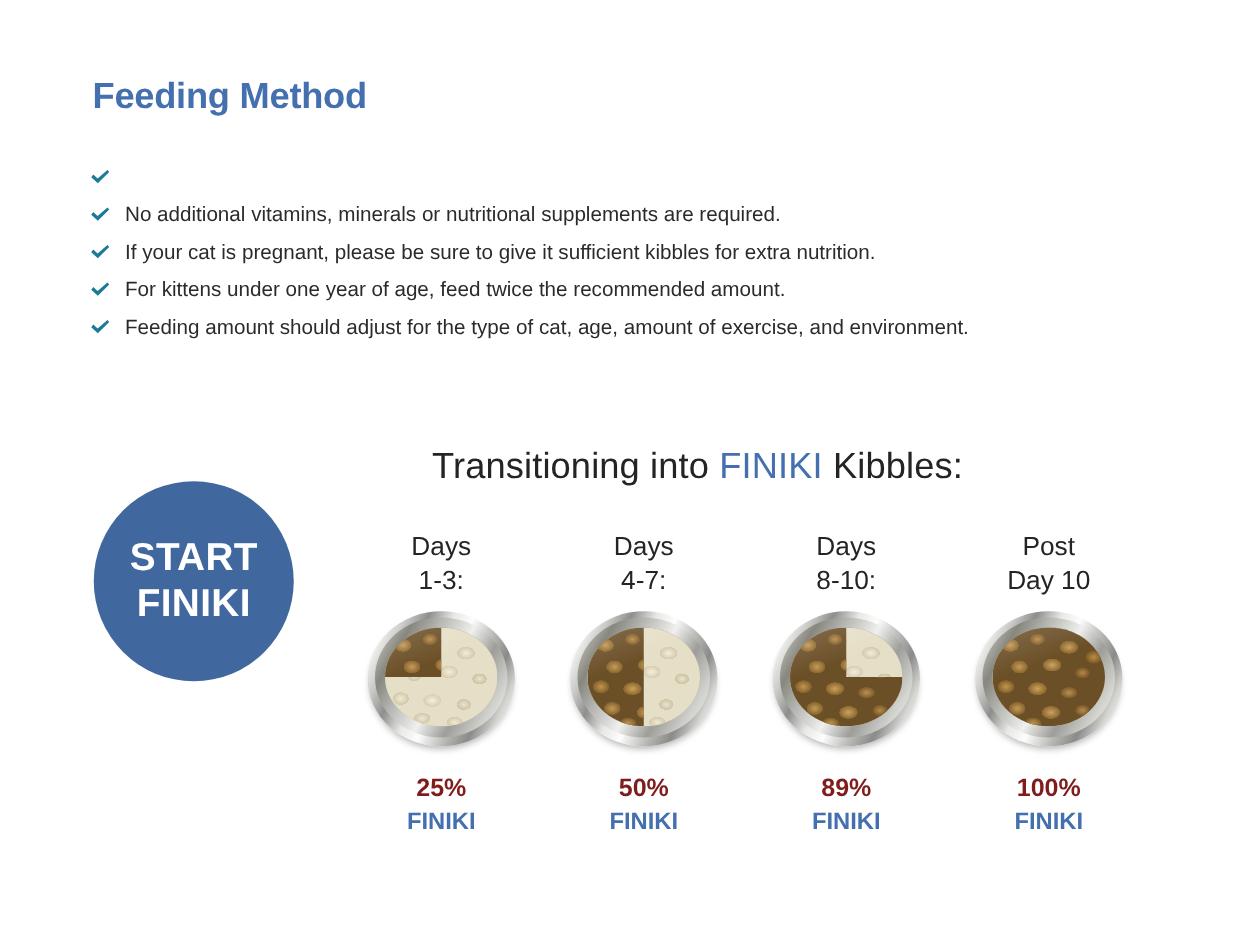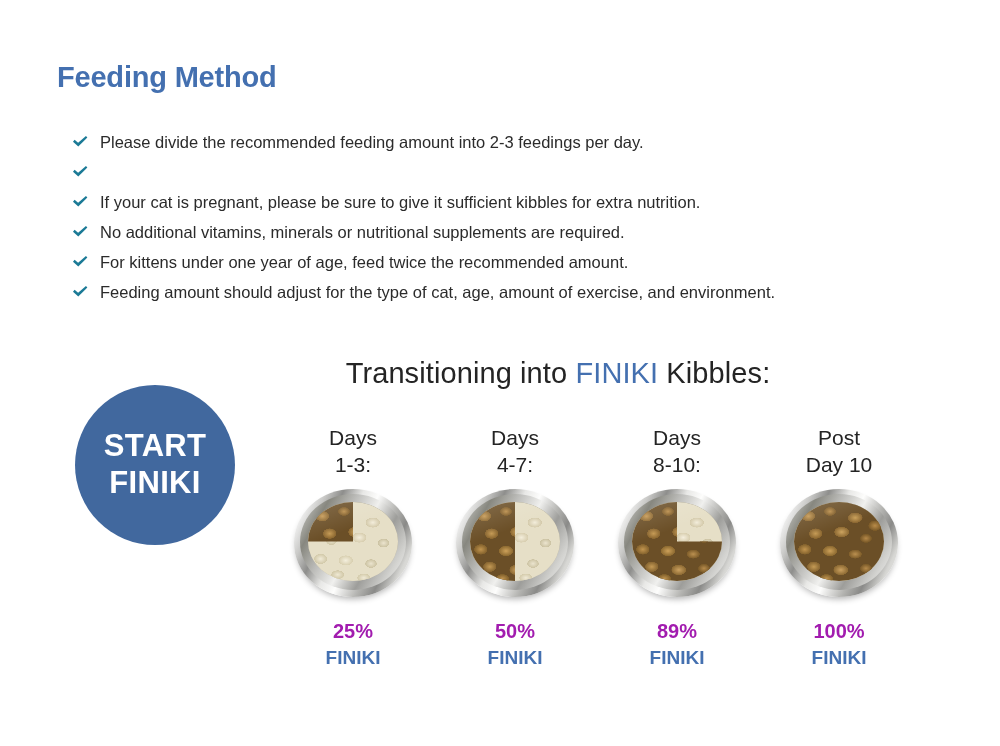--- a/index.html
+++ b/index.html
@@ -15,21 +15,21 @@
   #page {
     position: relative;
     width: 1000px;
     height: 746px;
     background: #ffffff;
   }
 
   
   .page-title {
     position: absolute;
-    left: 57px;
+    left: 74px;
     top: 61px;
     font-size: 29px;
     font-weight: bold;
     color: #4470B0;
     letter-spacing: -0.2px;
   }
 
   
   .bullet-list {
     position: absolute;
@@ -217,73 +217,65 @@
     left: 14px; top: 13px; right: 14px; bottom: 16px;
     border-radius: 50%;
     pointer-events: none;
     background: linear-gradient(160deg, rgba(255,255,255,0.18) 0%, rgba(255,255,255,0) 38%);
   }
 
   .step-pct {
     margin-top: 22px;
     font-size: 20px;
     font-weight: bold;
-    color: #a21caf;
+    color: #7f1d1d;
     line-height: 1.2;
   }
   .step-brand {
     margin-top: 4px;
     font-size: 19px;
     font-weight: bold;
     color: #4470B0;
     line-height: 1.2;
   }
 </style>
 </head>
 <body>
 
 <div id="page">
 
   <h1 class="page-title">Feeding Method</h1>
 
   <ul class="bullet-list">
 
-    <li class="bullet-item">
-      <span class="check-icon">
-        <svg viewBox="0 0 20 20" width="18" height="18" aria-hidden="true">
-          <path d="M2.2 9.8 L4.0 7.4 L7.9 10.8 L16.6 3.4 L18.2 5.1 L8.1 15.0 Z" fill="#1B7A96"></path>
-        </svg>
-      </span>
-      <span class="bullet-text">Please divide the recommended feeding amount into 2-3 feedings per day.</span>
-    </li>
-
-    <li class="bullet-item">
-      <span class="check-icon">
-        <svg viewBox="0 0 20 20" width="18" height="18" aria-hidden="true">
-          <path d="M2.2 9.8 L4.0 7.4 L7.9 10.8 L16.6 3.4 L18.2 5.1 L8.1 15.0 Z" fill="#1B7A96"></path>
-        </svg>
-      </span>
+
+    <li class="bullet-item">
+      <span class="check-icon">
+        <svg viewBox="0 0 20 20" width="18" height="18" aria-hidden="true">
+          <path d="M2.2 9.8 L4.0 7.4 L7.9 10.8 L16.6 3.4 L18.2 5.1 L8.1 15.0 Z" fill="#1B7A96"></path>
+        </svg>
+      </span>
+    </li>
+
+    <li class="bullet-item">
+      <span class="check-icon">
+        <svg viewBox="0 0 20 20" width="18" height="18" aria-hidden="true">
+          <path d="M2.2 9.8 L4.0 7.4 L7.9 10.8 L16.6 3.4 L18.2 5.1 L8.1 15.0 Z" fill="#1B7A96"></path>
+        </svg>
+      </span>
+      <span class="bullet-text">No additional vitamins, minerals or nutritional supplements are required.</span>
     </li>
 
     <li class="bullet-item">
       <span class="check-icon">
         <svg viewBox="0 0 20 20" width="18" height="18" aria-hidden="true">
           <path d="M2.2 9.8 L4.0 7.4 L7.9 10.8 L16.6 3.4 L18.2 5.1 L8.1 15.0 Z" fill="#1B7A96"></path>
         </svg>
       </span>
       <span class="bullet-text">If your cat is pregnant, please be sure to give it sufficient kibbles for extra nutrition.</span>
-    </li>
-
-    <li class="bullet-item">
-      <span class="check-icon">
-        <svg viewBox="0 0 20 20" width="18" height="18" aria-hidden="true">
-          <path d="M2.2 9.8 L4.0 7.4 L7.9 10.8 L16.6 3.4 L18.2 5.1 L8.1 15.0 Z" fill="#1B7A96"></path>
-        </svg>
-      </span>
-      <span class="bullet-text">No additional vitamins, minerals or nutritional supplements are required.</span>
     </li>
 
     <li class="bullet-item">
       <span class="check-icon">
         <svg viewBox="0 0 20 20" width="18" height="18" aria-hidden="true">
           <path d="M2.2 9.8 L4.0 7.4 L7.9 10.8 L16.6 3.4 L18.2 5.1 L8.1 15.0 Z" fill="#1B7A96"></path>
         </svg>
       </span>
       <span class="bullet-text">For kittens under one year of age, feed twice the recommended amount.</span>
     </li>

